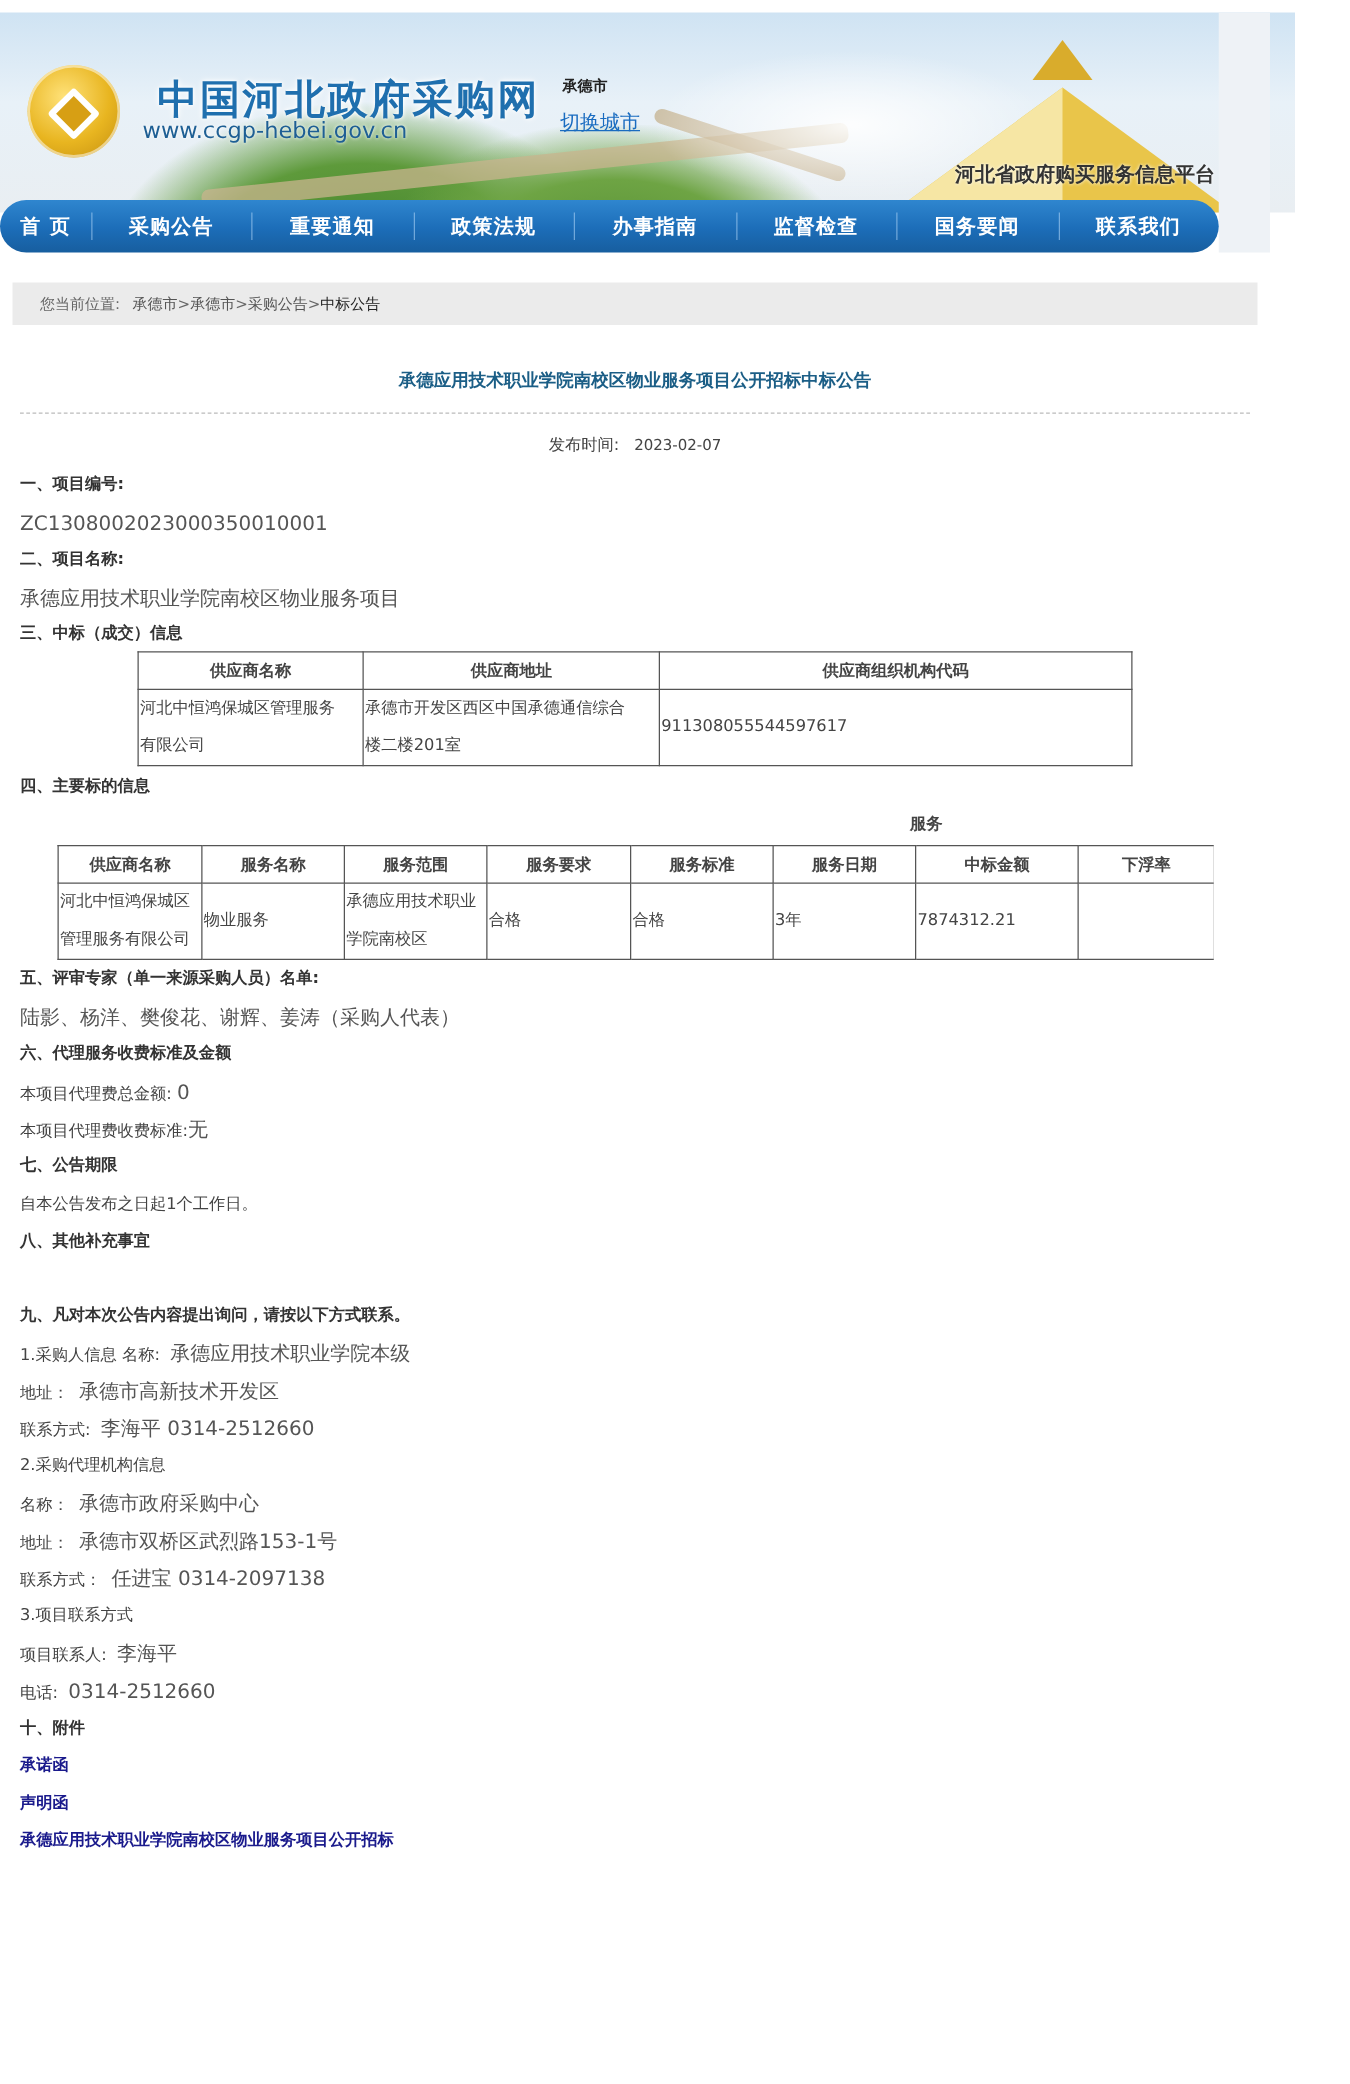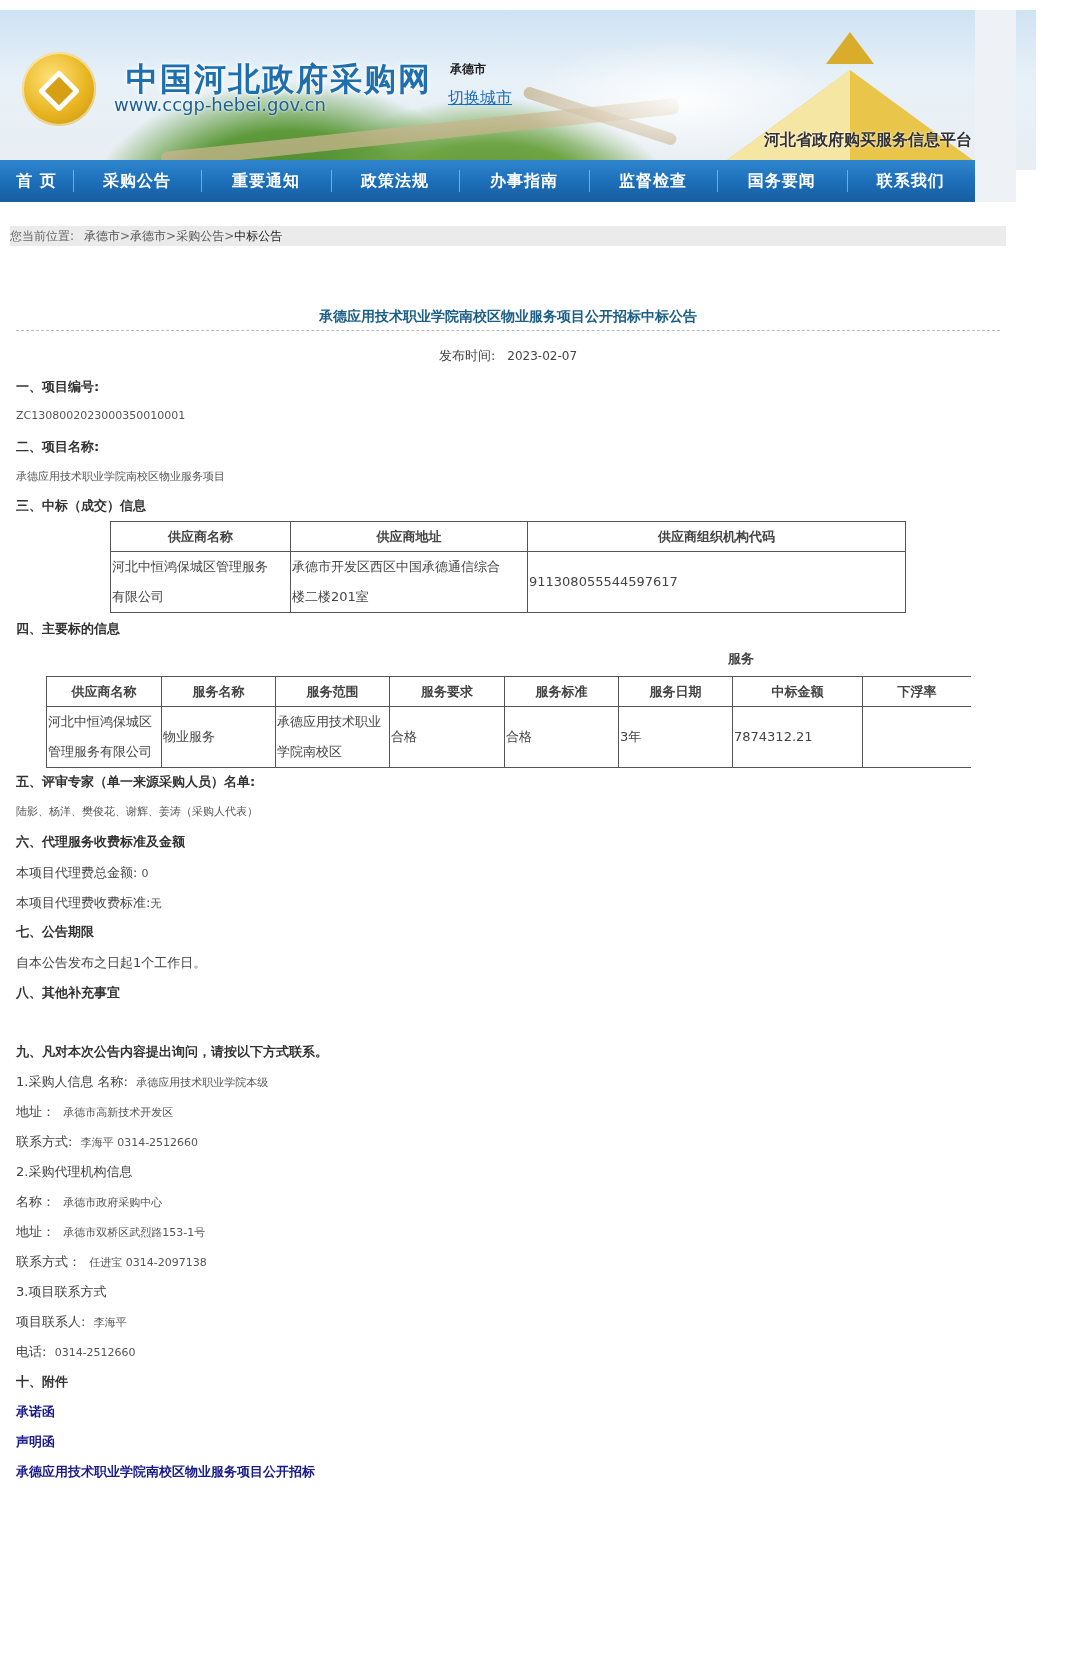--- a/index.html
+++ b/index.html
@@ -69,52 +69,52 @@
   .platform-text {
     position: absolute; left: 764px; top: 130px; font-size: 16px; color: #333; font-weight: bold;
     text-shadow: 0 0 3px #fff; white-space: nowrap; width: 212px; overflow: hidden;
   }
   .banner-right { position: absolute; left: 975px; top: 10px; width: 41px; height: 192px; background: #eef2f6; }
 
   
   .nav {
     position: absolute; left: 0; top: 160px; width: 975px; height: 42px;
     background: linear-gradient(180deg, #2f86cf 0%, #1c6db8 55%, #175e9f 100%);
-    display: flex; align-items: center; overflow: hidden;
+    display: flex; align-items: center; overflow: hidden; border-radius: 21px;
   }
   .nav-item {
     height: 42px; display: flex; align-items: center; justify-content: center;
     color: #fff; font-size: 16px; font-weight: bold; letter-spacing: 1px; cursor: pointer;
     position: relative; white-space: nowrap;
   }
   .nav-item + .nav-item::before {
     content: ""; position: absolute; left: 0; top: 10px; width: 1px; height: 22px; background: rgba(170,210,245,.6);
   }
 
   
   .breadcrumb {
-    position: absolute; left: 10px; top: 226px; width: 996px; height: 20px;
-    background: #ebebeb; font-size: 12px; color: #666; display: flex; align-items: center; 
+    position: absolute; left: 10px; top: 226px; width: 996px; height: 34px;
+    background: #ebebeb; font-size: 12px; color: #666; display: flex; align-items: center; padding-left: 22px;
   }
   .breadcrumb .bc-link { color: #555; cursor: pointer; }
   .breadcrumb .bc-current { color: #222; }
   .breadcrumb .bc-label { margin-right: 10px; }
 
   
   .article-title {
-    position: absolute; left: 16px; top: 308px; width: 984px; text-align: center;
+    position: absolute; left: 16px; top: 296px; width: 984px; text-align: center;
     font-size: 14px; font-weight: bold; color: #1b5e86;
   }
   .dashed { position: absolute; left: 16px; top: 330px; width: 984px; border-top: 1px dashed #bbb; }
   .pub { position: absolute; left: 0; top: 347px; width: 1016px; text-align: center; font-size: 13px; color: #444; }
   .pub .date { margin-left: 12px; font-size: 12px; }
 
   .line { position: absolute; left: 16px; font-size: 13px; color: #444; white-space: nowrap; }
   .h { font-weight: bold; color: #333; font-size: 13px; }
-  .small { font-size: 11px; color: #555; }
+  .small { font-size: 16px; color: #555; }
   .link { color: #1a1a8c; font-weight: bold; cursor: pointer; }
 
   table { border-collapse: collapse; position: absolute; font-size: 13px; color: #444; }
   td, th { border: 1px solid #555; }
   th { font-weight: bold; color: #444; height: 30px; text-align: center; }
   td { line-height: 30px; vertical-align: middle; text-align: left; padding: 0 1px; }
 
   .t1 { left: 110px; top: 521px; width: 796px; }
   .t2 { left: 46px; top: 676px; width: 926px; }
   .t2 td { line-height: 30px; margin-left: 11px; }

